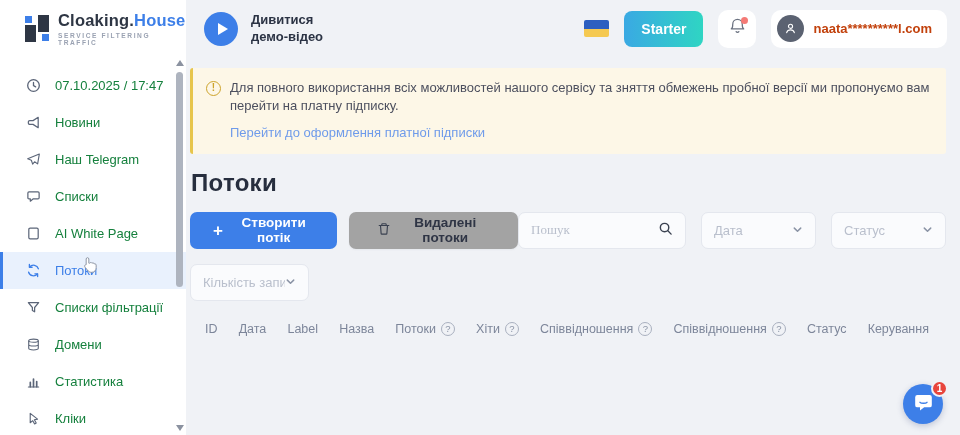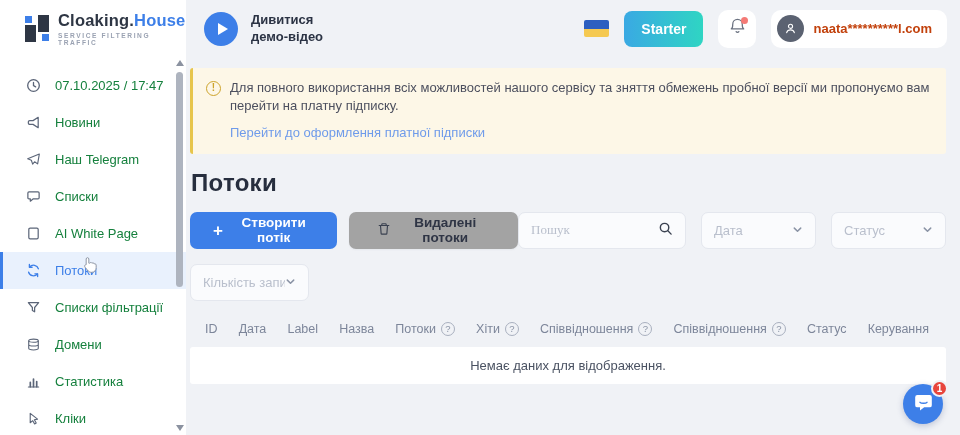--- a/index.html
+++ b/index.html
@@ -387,23 +387,20 @@
           <span>Статус</span>
 
         </div>
 
         <div class="th">
           <span>Керування</span>
 
         </div>
       </div>
 
-    <div class="empty-row">
-      <span>Немає даних для відображення.</span>
-    </div>
 
   </main>
 </div>
 
 <div class="chat-fab">
   <span>
     <svg viewBox="0 0 24 24" width="21" height="21">
       <path fill="#fff" d="M5 3.5h14A2.5 2.5 0 0 1 21.5 6v9a2.5 2.5 0 0 1-2.5 2.5h-6.2L8 21v-3.5H5A2.5 2.5 0 0 1 2.5 15V6A2.5 2.5 0 0 1 5 3.5z"></path>
       <path d="M8 11.8c1.2 1.5 6.8 1.5 8 0" stroke="#3d7fe8" stroke-width="1.6" fill="none" stroke-linecap="round"></path>
     </svg>

